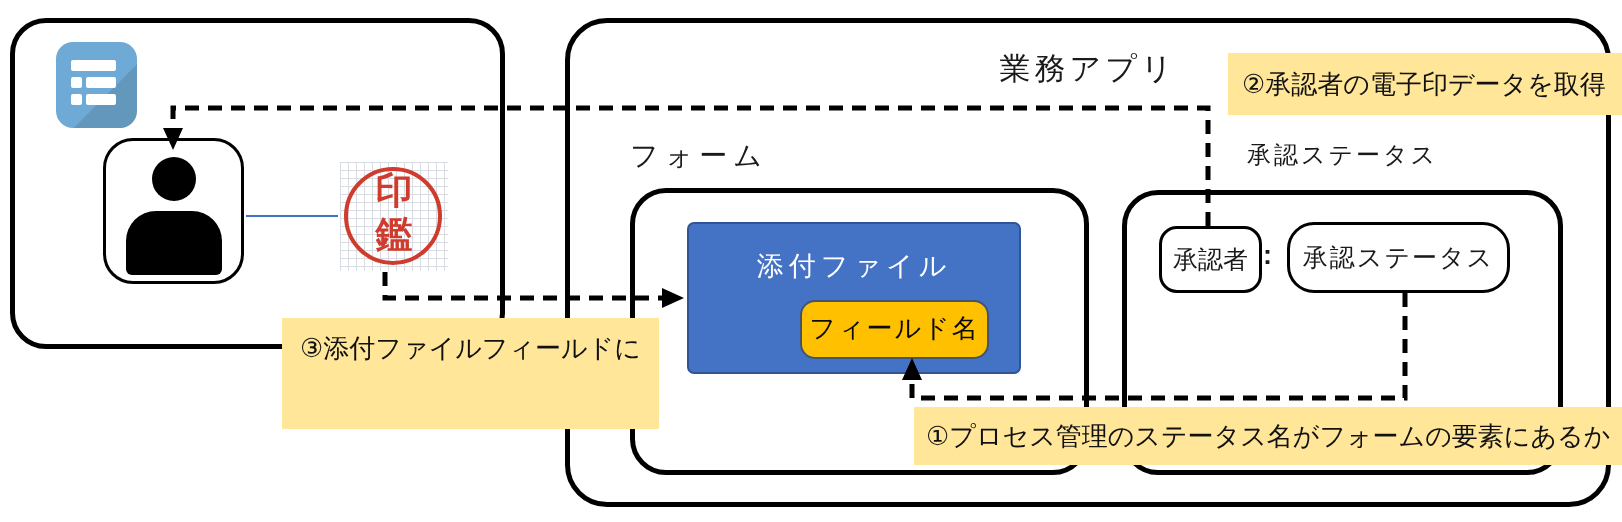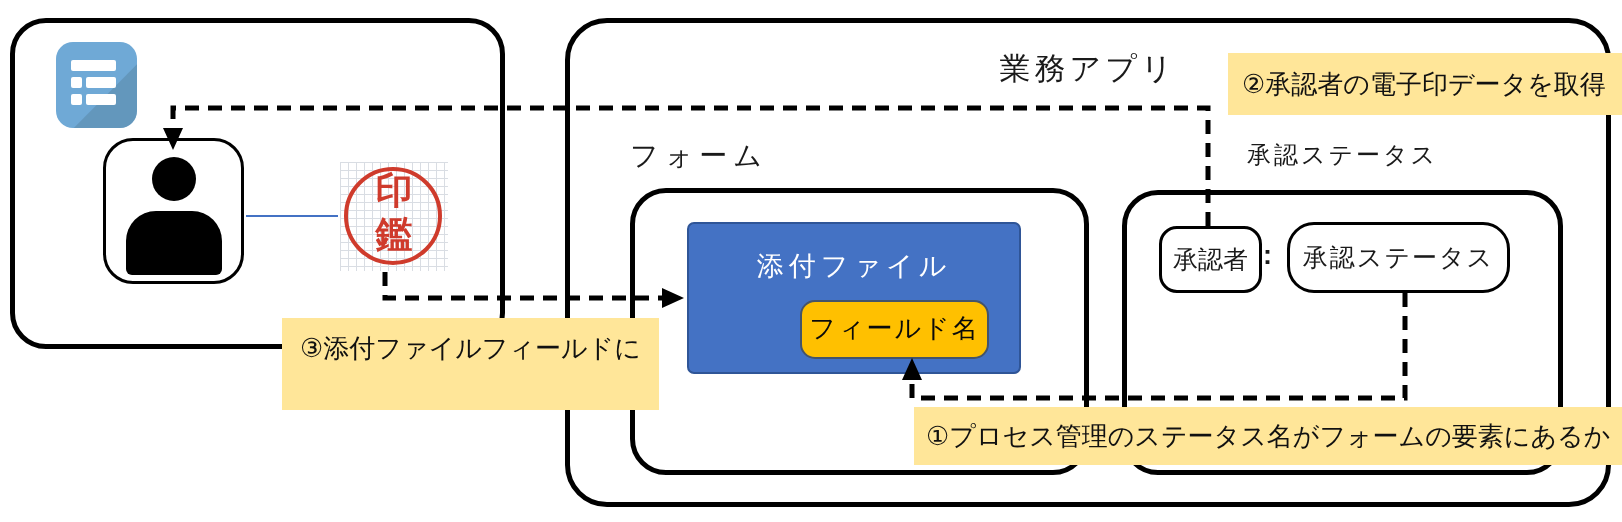--- a/index.html
+++ b/index.html
@@ -78,21 +78,21 @@
   
   #connectors{position:absolute;left:0;top:0;width:1622px;height:522px;z-index:4;pointer-events:none;}
   .dash{stroke:var(--connector);stroke-width:5;fill:none;stroke-dasharray:14 9;}
   .arrowhead{fill:var(--connector);stroke:none;}
   .thin-blue{stroke:var(--accent-blue);stroke-width:2;fill:none;}
   .seal-circle{stroke:var(--seal-red);stroke-width:4;fill:none;}
 
   
   .note{position:absolute;background:var(--note-yellow);z-index:6;font-size:26px;color:#111;}
   #note2{left:1228px;top:53px;width:394px;height:62px;line-height:62px;padding-left:14px;box-sizing:border-box;white-space:nowrap;}
-  #note3{left:282px;top:318px;width:377px;height:92px;padding:8px 0 12px 18px;box-sizing:border-box;line-height:45px;white-space:nowrap;}
+  #note3{left:282px;top:318px;width:377px;height:111px;padding:8px 0 12px 18px;box-sizing:border-box;line-height:45px;white-space:nowrap;}
   #note1{left:914px;top:407px;width:771px;height:58px;line-height:58px;padding-left:12px;box-sizing:border-box;white-space:nowrap;}
 </style>
 </head>
 <body>
 
 <div id="stage">
 
   <div id="left-box" class="thickbox"></div>
   <div id="biz-box" class="thickbox"></div>
   <div id="form-box" class="thickbox"></div>

